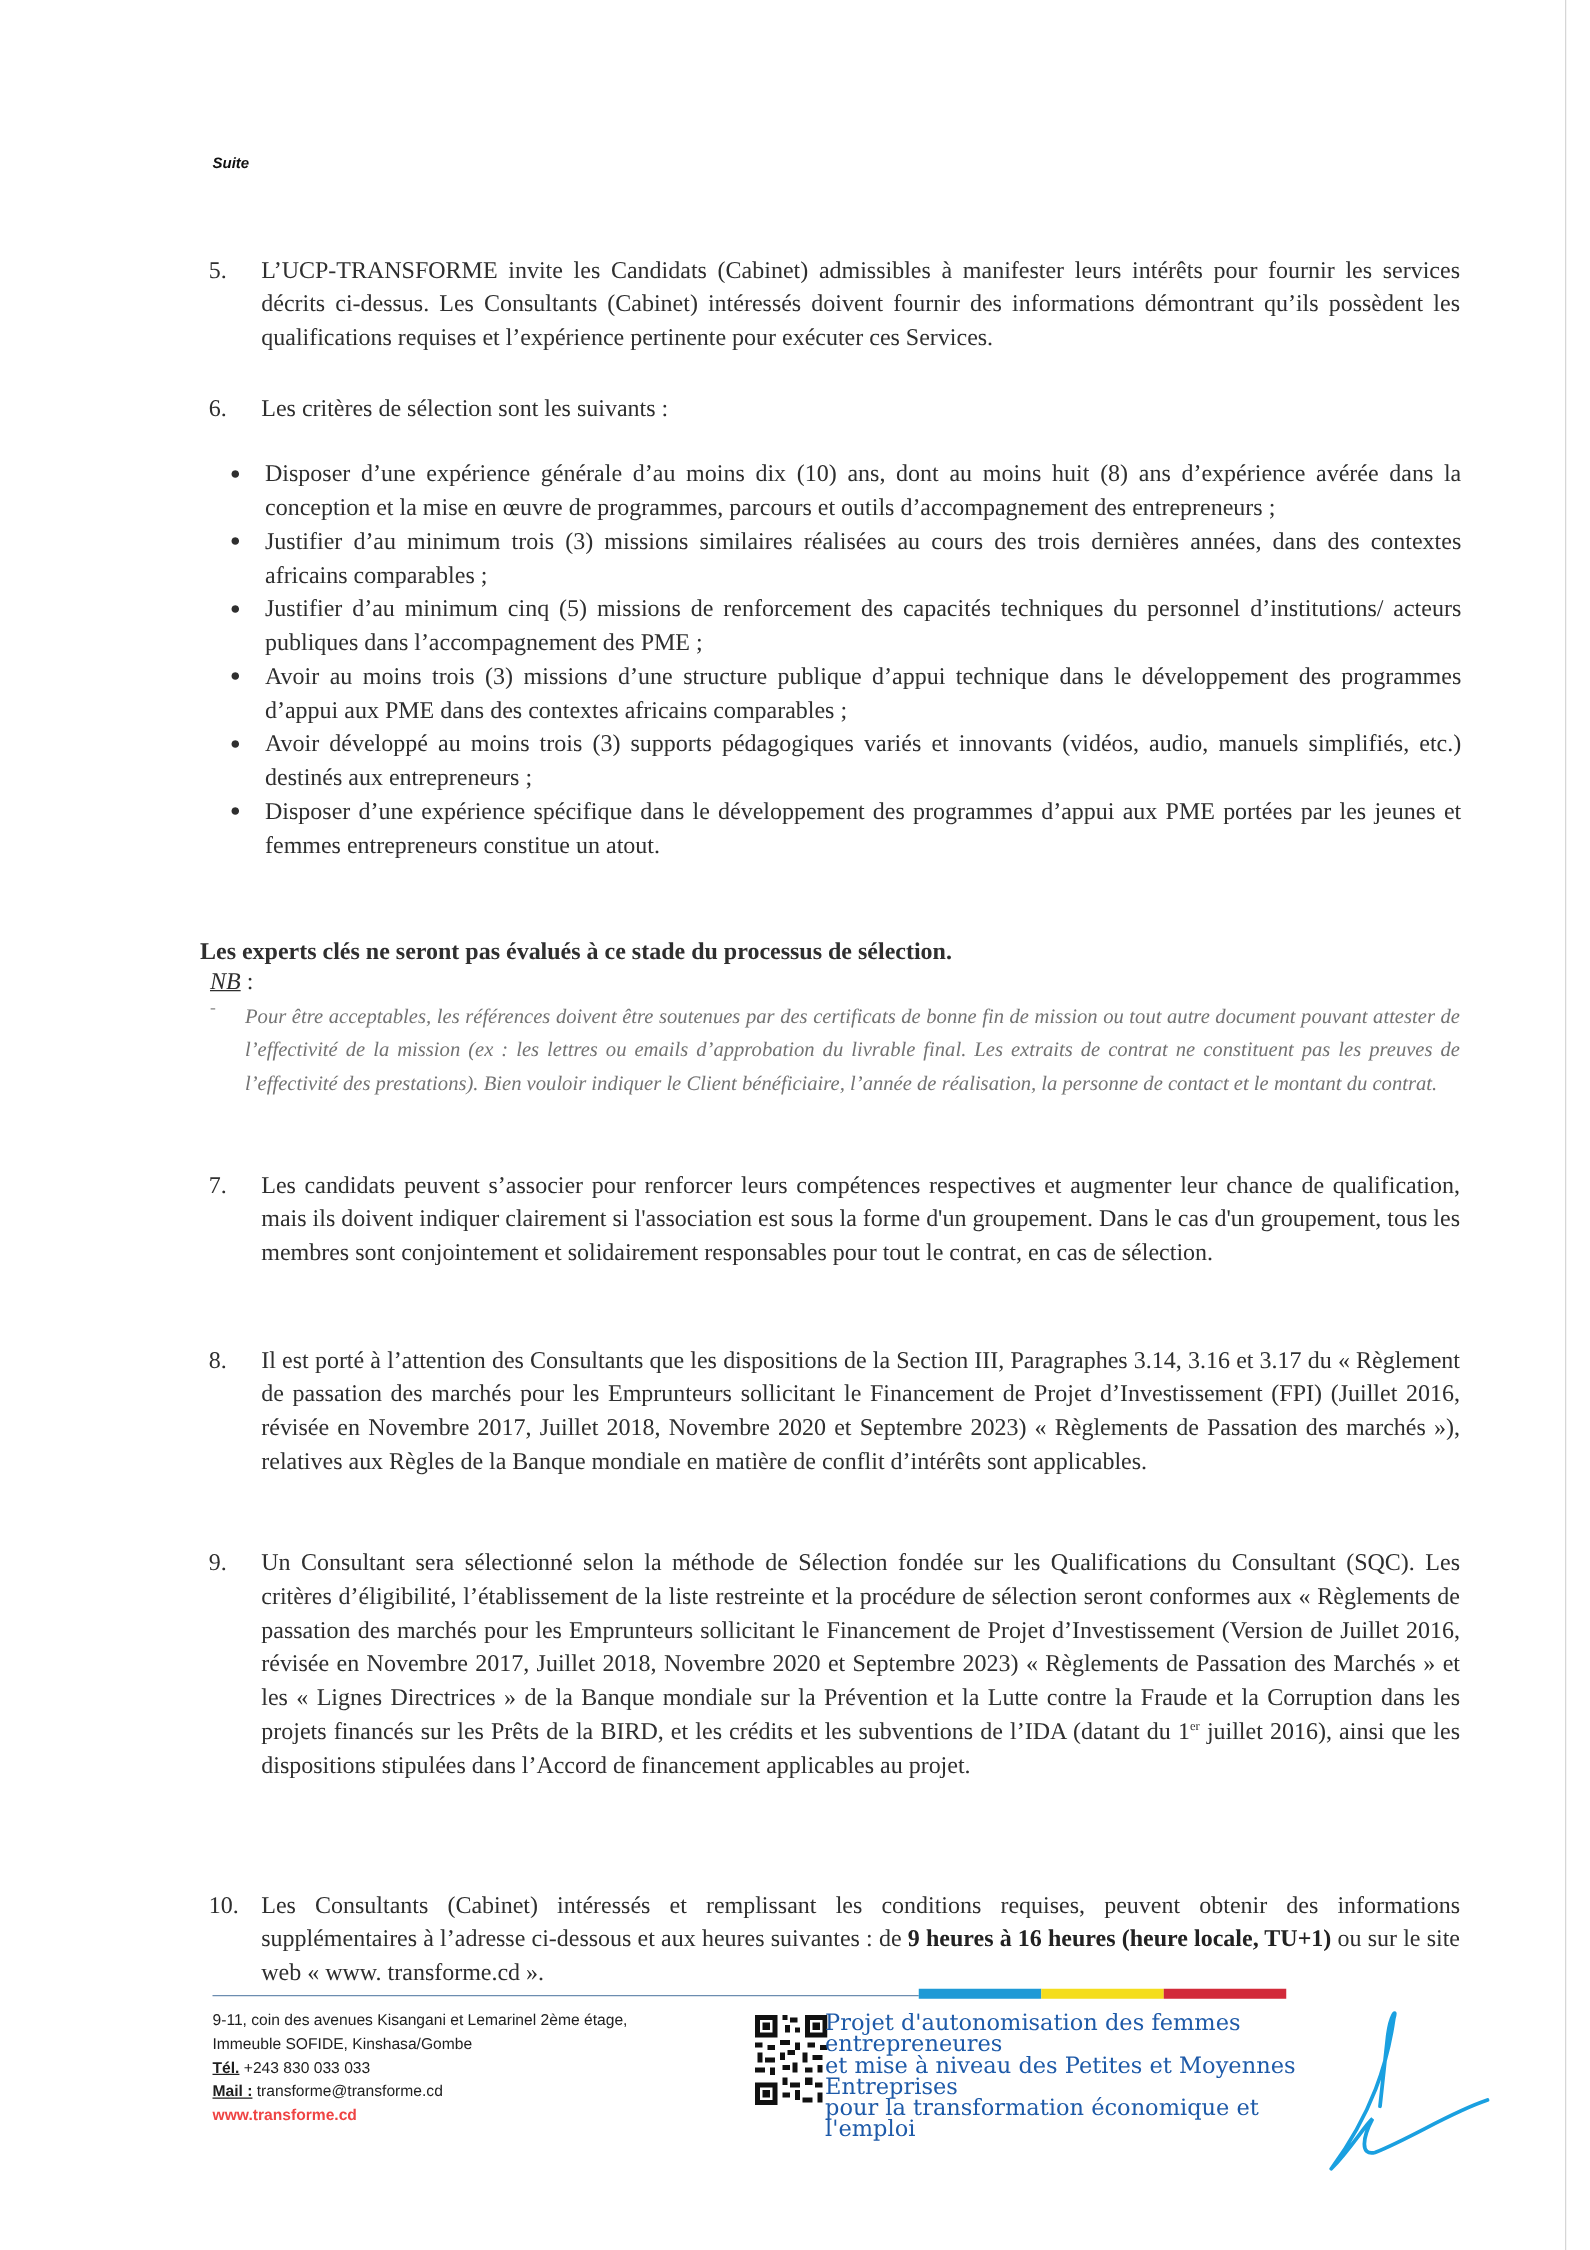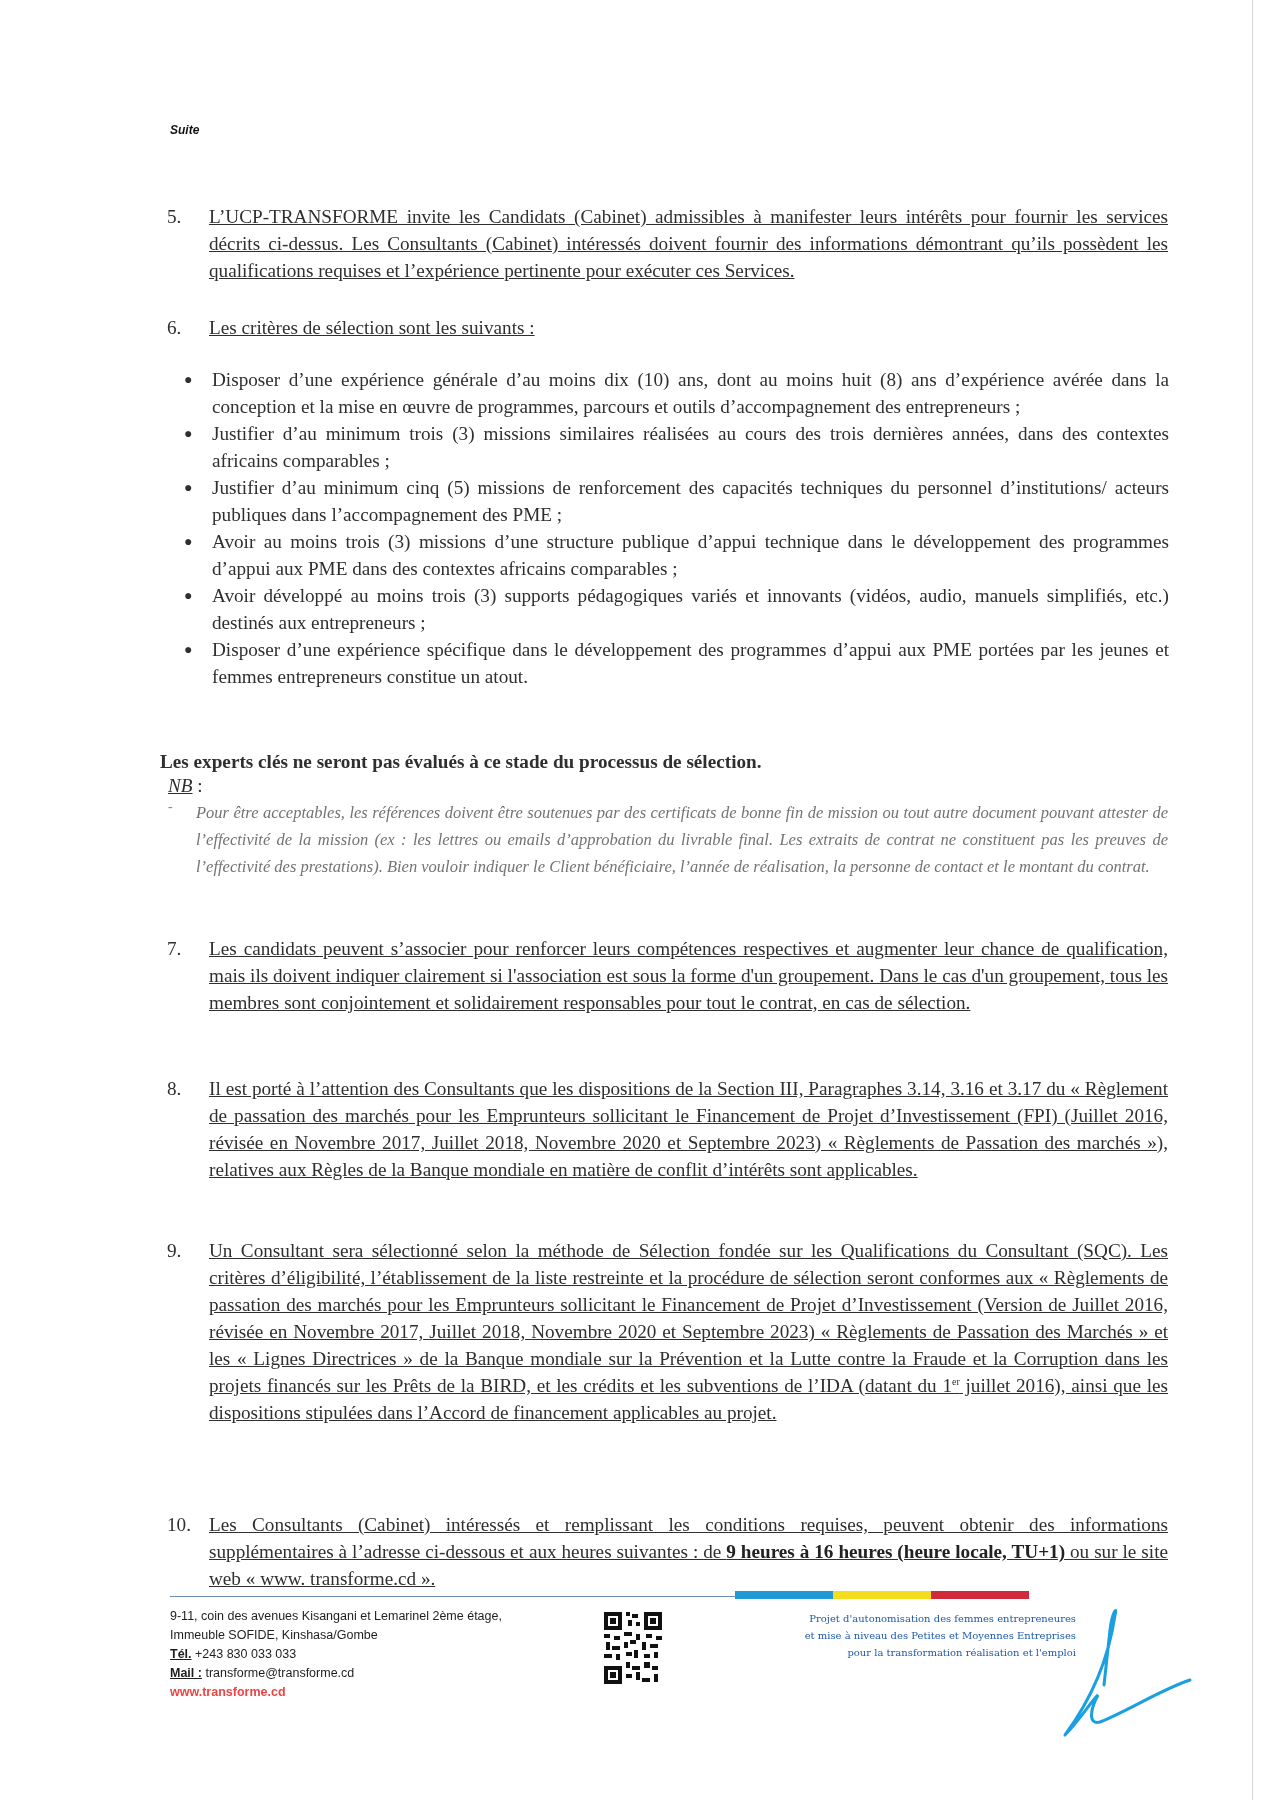--- a/index.html
+++ b/index.html
@@ -3,21 +3,21 @@
 <meta charset="utf-8">
 <style>
   html, body { margin: 0; padding: 0; background: #ffffff; }
   body { width: 1272px; height: 1800px; position: relative; overflow: hidden; color: #2b2b2b; }
   .page { position: absolute; left: 0; top: 0; width: 1272px; height: 1292px; background: #fff; border-radius: 31px; }
   .edge-line { position: absolute; left: 1252px; top: 0; width: 1px; height: 1800px; background: #d6d6d6; }
   .suite { position: absolute; left: 170px; top: 123px; font-family: "Liberation Sans", sans-serif; font-style: italic; font-weight: bold; font-size: 12px; color: #111; }
   .body-text { font-family: "Liberation Serif", serif; font-size: 19.2px; line-height: 27px; color: #2f2f2f; text-align: justify; }
   .item { position: absolute; left: 168px; width: 1000px; }
   .item .num { position: absolute; left: -1px; top: 0; }
-  .item .txt { margin-left: 41px; text-decoration: underline; }
+  .item .txt { margin-left: 41px; }
   .bullets { position: absolute; left: 184px; top: 366px; width: 985px; list-style: none; margin: 0; padding: 0; }
   .bullets li { position: relative; padding-left: 28px; margin: 0; }
   .bullets li .dot { position: absolute; left: 0; top: 0; font-size: 14px; }
   .experts { position: absolute; left: 160px; top: 748px; font-weight: bold; }
   .nb { position: absolute; left: 168px; top: 772px; }
   .nb u { font-style: italic; }
   .nb-list { position: absolute; left: 168px; top: 799px; width: 1000px; }
   .nb-list .dash { position: absolute; left: 0; top: 0; font-size: 14px; color: #888; }
   .nb-list .txt { margin-left: 28px; font-style: italic; font-size: 16.5px; line-height: 27px; color: #737373; }
   b.strong { font-weight: bold; color: #222; }
@@ -25,21 +25,21 @@
   
   .foot-line { position: absolute; left: 170px; top: 1596px; width: 565px; height: 1px; background: #6c8db0; }
   .flag { position: absolute; top: 1591px; height: 8px; }
   .flag.blue { left: 735px; width: 98px; background: #1f9ad6; }
   .flag.yellow { left: 833px; width: 98px; background: #f4dd1c; }
   .flag.red { left: 931px; width: 98px; background: #d22a3a; }
   .addr { position: absolute; left: 170px; top: 1607px; font-family: "Liberation Sans", sans-serif; font-size: 12.5px; line-height: 19px; color: #1e1e1e; }
   .addr .lbl { font-weight: bold; text-decoration: underline; }
   .addr .web { color: #ef4444; font-weight: bold; }
   .qr { position: absolute; left: 604px; top: 1612px; width: 58px; height: 72px; }
-  .project { position: absolute; left: 696px; top: 1610px; width: 380px; font-family: "DejaVu Serif", serif; font-size: 10px; line-height: 17px; color: #1e5aa8; text-align: right; }
+  .project { position: absolute; left: 660px; top: 1610px; width: 380px; font-family: "DejaVu Serif", serif; font-size: 18px; line-height: 17px; color: #1e5aa8; }
   .sig { position: absolute; left: 1060px; top: 1590px; width: 212px; height: 180px; }
 </style>
 </head>
 <body>
 
 <div class="page">
   <div class="edge-line"></div>
 
   <div class="suite">Suite</div>
 
@@ -144,19 +144,19 @@
       <rect x="11" y="31" width="3" height="2"></rect>
         <rect x="16" y="30" width="2" height="4"></rect>
         <rect x="19" y="33" width="4" height="2"></rect>
         <rect x="25" y="31" width="2" height="4"></rect>
     </g>
   </svg>
 
   <div class="project">
     <div>Projet d'autonomisation des femmes entrepreneures</div>
     <div>et mise à niveau des Petites et Moyennes Entreprises</div>
-    <div>pour la transformation réalisation et l'emploi</div>
+    <div>pour la transformation économique et l'emploi</div>
   </div>
 
   <svg class="sig" viewBox="0 0 212 180">
     <path d="M55 25 C 58 15, 52 22, 50 40 L 44 95 M55 25 C 50 60, 38 100, 5 145 M5 145 C 20 130, 32 110, 38 105 C 30 120, 28 135, 40 132 C 70 120, 100 100, 130 90" fill="none" stroke="#1aa0e0" stroke-width="3" stroke-linecap="round"></path>
   </svg>
 </div>
 
 </body></html>

